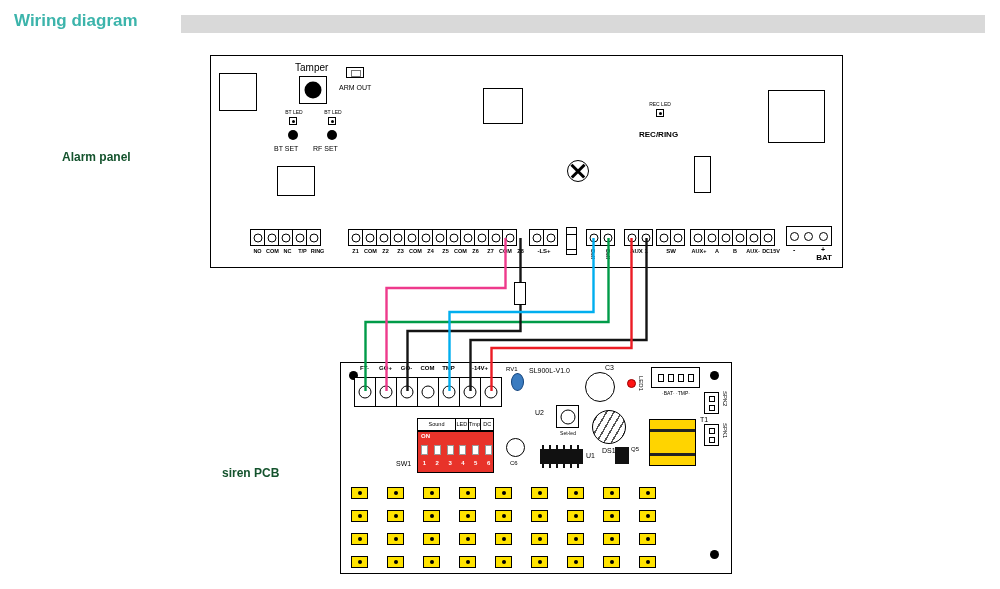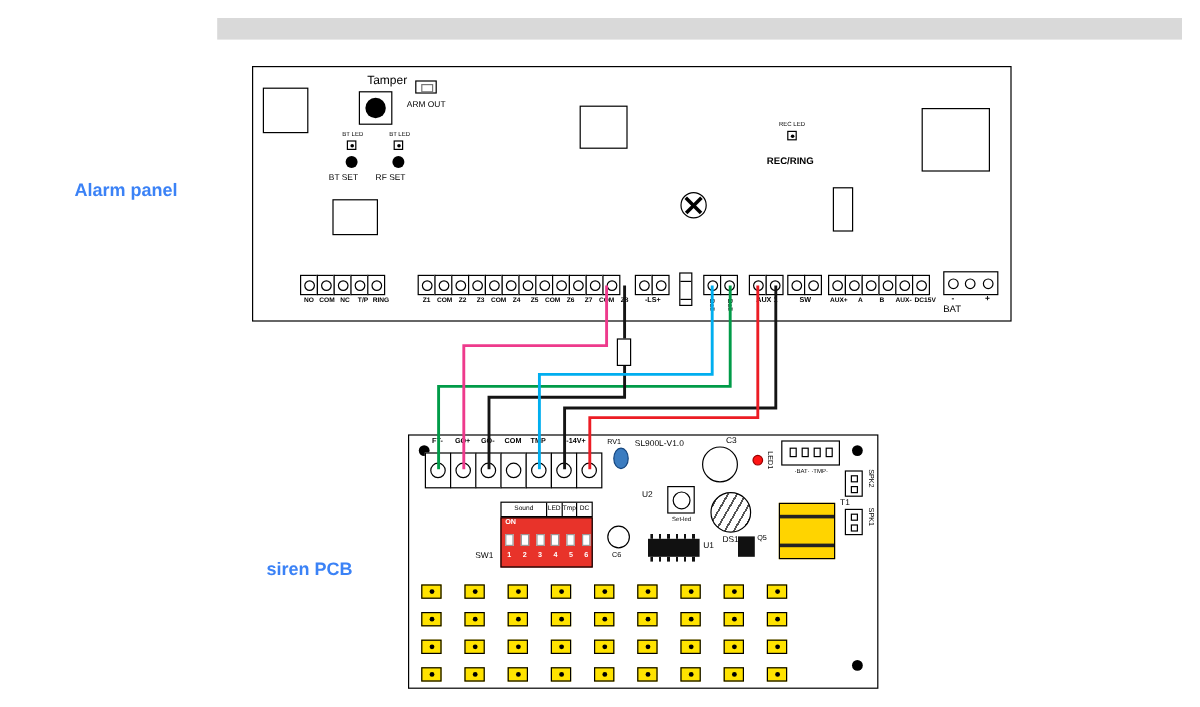--- a/index.html
+++ b/index.html
@@ -1,20 +1,20 @@
 <!DOCTYPE html>
 <html style="--title_teal: #3cb4ab; --bar_gray: #d9d9d9; --dip_red: #e8332a; --led_yellow: #ffe300; --transformer_yellow: #ffd400; --rv1_blue: #3b7cc0; --led1_red: #ff1414;"><head>
 <meta charset="utf-8">
 <style>
   *{margin:0;padding:0;box-sizing:border-box}
   body{font-family:"Liberation Sans",sans-serif;background:#fff}
   #canvas{position:relative;width:1000px;height:589px;background:#fff;overflow:hidden}
   .title{position:absolute;left:14px;top:11px;font-size:17px;font-weight:bold;color:var(--title_teal)}
   .titlebar{position:absolute;left:181px;top:15px;width:804px;height:18px;background:var(--bar_gray)}
-  .biglabel{position:absolute;font-size:15px;font-weight:bold;color:#3b82f6}
+  .biglabel{position:absolute;font-size:12px;font-weight:bold;color:#14532d}
   .box{position:absolute;border:1.5px solid #000;background:#fff}
   .t5{position:absolute;font-size:5px;line-height:7px;color:#000}
   .t6{position:absolute;font-size:6px;line-height:8px;color:#000}
   .t7{position:absolute;font-size:7px;line-height:9px;color:#000}
   .t8{position:absolute;font-size:8px;line-height:10px;color:#000}
   .t10{position:absolute;font-size:10px;line-height:12px;color:#000}
   .b{font-weight:bold}
   .vert{writing-mode:vertical-rl}
   
   .tampercirc{position:absolute;left:50%;top:50%;transform:translate(-50%,-50%);width:17px;height:17px;background:#000;border-radius:50%}
@@ -38,21 +38,21 @@
   .tlab{font-size:5.5px;font-weight:bold;text-align:center;line-height:7px;padding-top:2px;overflow:visible;white-space:nowrap}
   .tgrouplab{font-size:6px;font-weight:bold;text-align:center;margin-top:2px}
   .tvlab{position:absolute;top:20px;height:20px;font-size:5.5px;font-weight:bold;writing-mode:vertical-rl}
   .fuse{position:absolute;left:566px;top:227px;width:11px;height:28px;border:1px solid #000;background:#fff}
   .fuse i{position:absolute;left:0;width:100%;height:1px;background:#000}
   .fz1{top:6px}.fz2{top:21px}
   .batblock{position:absolute;left:786px;top:226px;width:46px}
   .batrect{width:46px;height:20px;border:1.5px solid #000;display:flex;align-items:center;justify-content:space-around;background:#fff}
   .batc{width:9px;height:9px;border:1px solid #000;border-radius:50%}
   .batpol{display:flex;justify-content:space-between;padding:0 7px;font-size:7px;font-weight:bold}
-  .batlab{text-align:left;font-size:8px;font-weight:normal}
+  .batlab{text-align:right;font-size:8px;font-weight:bold}
   
   .hole{position:absolute;width:9px;height:9px;background:#000;border-radius:50%}
   .scell{position:absolute;width:22px;height:30px;border:1px solid #000;background:#fff}
   .scirc{position:absolute;left:50%;top:50%;width:13px;height:13px;border:1px solid #000;border-radius:50%;transform:translate(-50%,-50%)}
   .stlab{position:absolute;top:2px;width:34px;text-align:center;font-size:6px;font-weight:bold;white-space:nowrap}
   .circ{position:absolute;border:1.5px solid #000;border-radius:50%;background:#fff}
   .rv1{position:absolute;width:13px;height:18px;border-radius:50%;background:var(--rv1_blue);border:1px solid #14457e}
   .led1{position:absolute;width:9px;height:9px;border-radius:50%;background:var(--led1_red);border:1px solid #900}
   .conn4{position:absolute;width:49px;height:21px;border:1.5px solid #000;background:#fff;text-align:center}
   .conn4 i{display:inline-block;width:6px;height:8px;border:1px solid #000;margin:4px 2px 0}
@@ -78,28 +78,29 @@
   .led{position:absolute;width:17px;height:12px;background:var(--led_yellow);border:1px solid #000}
   .led i{position:absolute;left:50%;top:50%;width:4px;height:4px;background:#000;border-radius:50%;transform:translate(-50%,-50%)}
   #wire-svg{position:absolute;left:0;top:0;z-index:5;pointer-events:none}
   .resistor{position:absolute;left:514px;top:282px;width:12px;height:23px;border:1.5px solid #000;background:#fff;z-index:6}
 </style>
 </head>
 <body>
 
 <div id="canvas">
 
+  <div class="title">Wiring diagram</div>
   <div class="titlebar"></div>
 
   <div class="biglabel" style="left:62px;top:150px">Alarm panel</div>
   <div class="biglabel" style="left:222px;top:466px">siren PCB</div>
 
   <div class="box" style="left:210px;top:55px;width:633px;height:213px">
     <div class="box" style="left:8px;top:17px;width:38px;height:38px"></div>
-    <span class="t10" style="left:95px;top:6px">Tamper</span>
+    <span class="t10" style="left:84px;top:6px">Tamper</span>
     <div class="box" style="left:88px;top:20px;width:28px;height:28px">
         <span class="tampercirc"></span>
       </div>
     <div class="armout" style="left:135px;top:11px"></div>
     <span class="t7" style="left:128px;top:27px">ARM OUT</span>
     <span class="t5" style="left:70px;top:53px;width:26px;text-align:center">BT LED</span>
     <span class="t5" style="left:109px;top:53px;width:26px;text-align:center">BT LED</span>
     <div class="ledicon" style="left:78px;top:61px"></div>
     <div class="ledicon" style="left:117px;top:61px"></div>
     <div class="pushbtn" style="left:77px;top:74px"></div>

